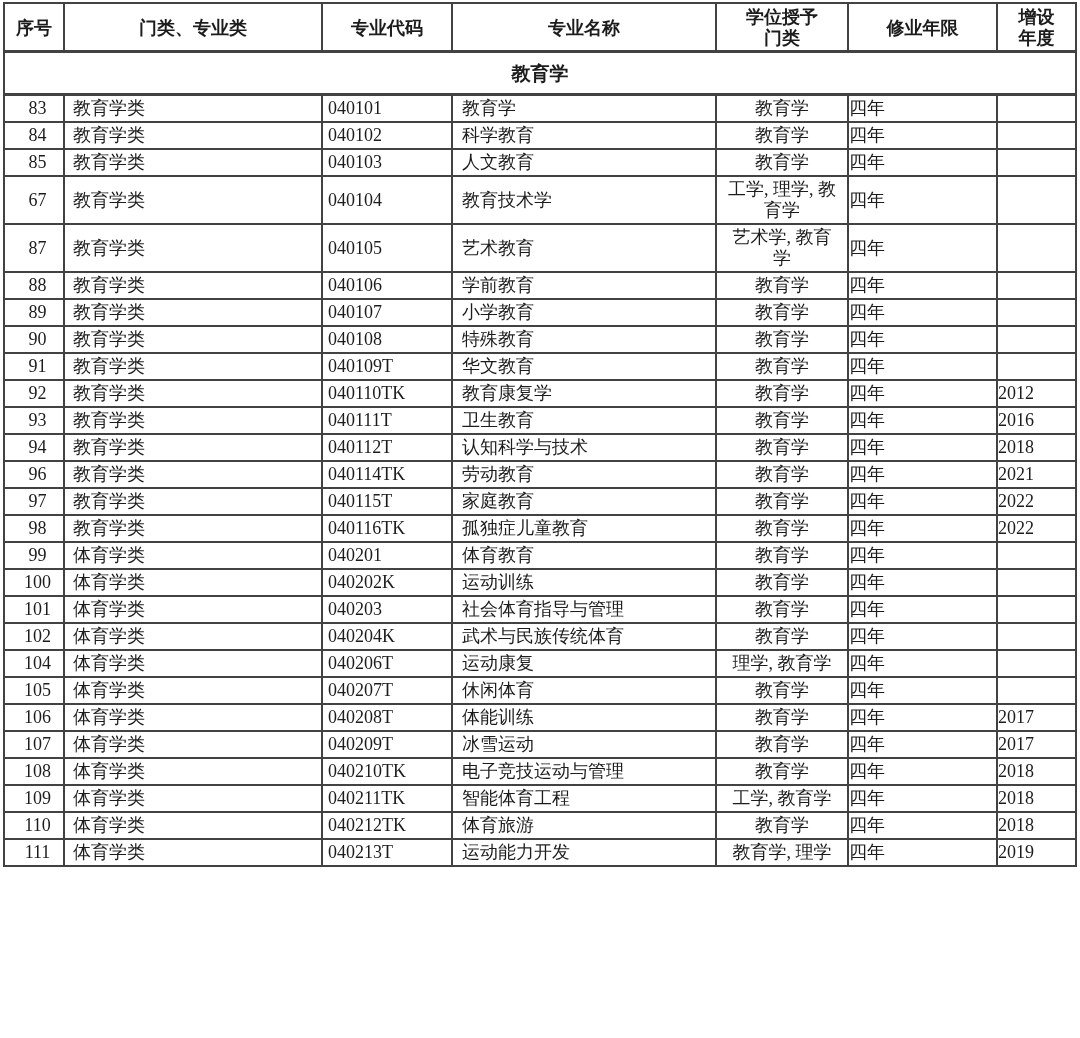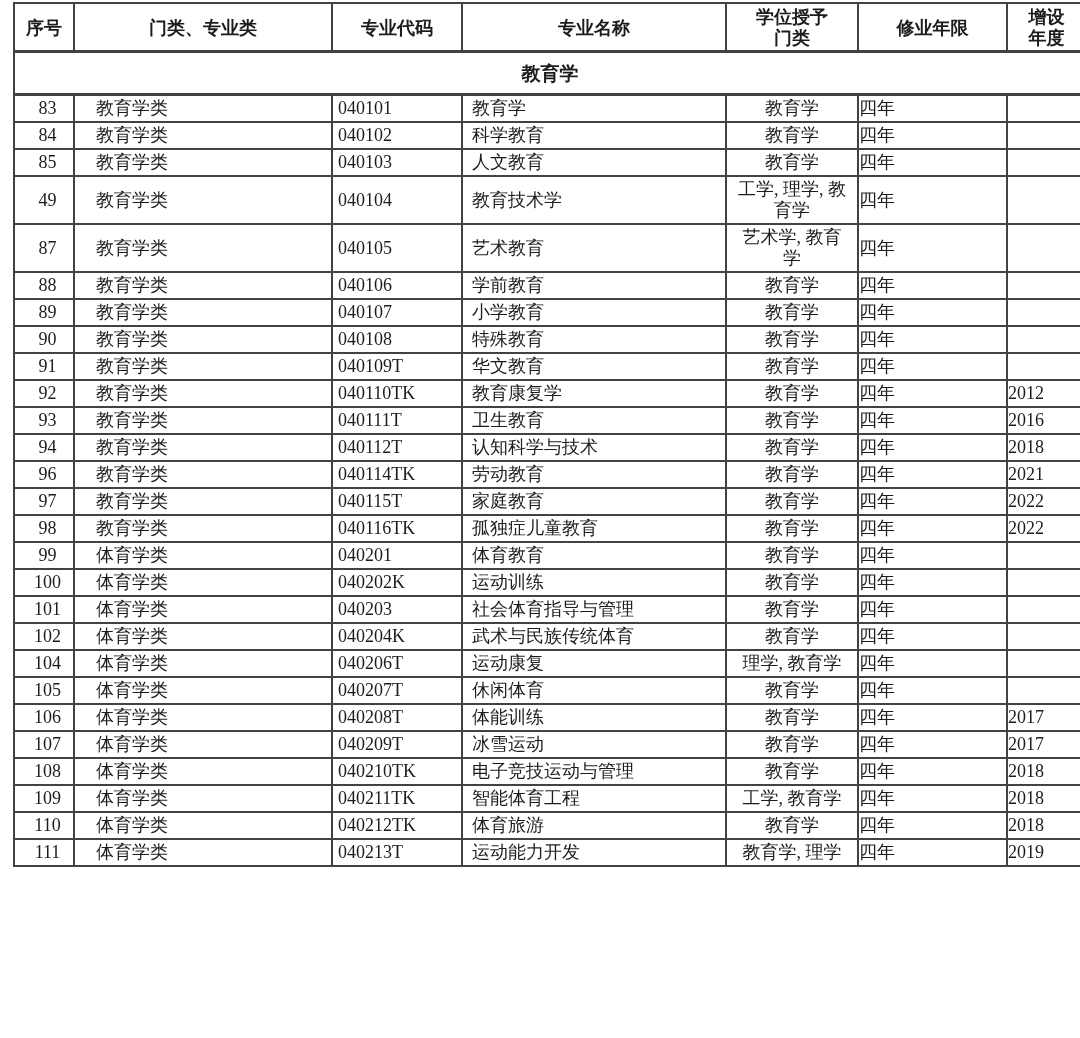--- a/index.html
+++ b/index.html
@@ -7,21 +7,20 @@
     padding: 0;
     background: #ffffff;
     width: 1080px;
     height: 1038px;
     overflow: hidden;
     font-family: "Liberation Serif", "DejaVu Serif", serif;
     color: #1c1c1c;
   }
   .table-wrap {
     padding: 2px 0 0 3px;
-    margin-left: 10px;
   }
   table {
     border-collapse: collapse;
     table-layout: fixed;
     width: 1074px;
   }
   th, td {
     border: 2px solid #424242;
     font-size: 18px;
     line-height: 21px;
@@ -43,21 +42,21 @@
     font-family: "DejaVu Sans", "Liberation Sans", sans-serif;
     font-weight: 700;
     font-size: 19px;
     height: 40px;
     text-align: center;
     border-bottom-width: 3px;
   }
   
   .data-row { height: 27px; }
   .cell-seq        { text-align: center; padding-left: 7px; }
-  .cell-category   { text-align: left; padding-left: 21px; }
+  .cell-category   { text-align: left; padding-left: 8px; }
   .cell-code       { text-align: left; padding-left: 5px; }
   .cell-name       { text-align: left; padding-left: 9px; }
   .cell-degree     { text-align: center; padding: 2px 8px; }
   .cell-years      { text-align: left; }
   .cell-year-added { }
 </style>
 </head>
 <body>
 
 <div class="table-wrap">
@@ -109,21 +108,21 @@
         <tr class="data-row">
     <td class="cell-seq">85</td>
     <td class="cell-category">教育学类</td>
     <td class="cell-code">040103</td>
     <td class="cell-name">人文教育</td>
     <td class="cell-degree">教育学</td>
     <td class="cell-years">四年</td>
     <td class="cell-year-added"></td>
   </tr>
         <tr class="data-row">
-    <td class="cell-seq">49</td>
+    <td class="cell-seq">67</td>
     <td class="cell-category">教育学类</td>
     <td class="cell-code">040104</td>
     <td class="cell-name">教育技术学</td>
     <td class="cell-degree">工学, 理学, 教育学</td>
     <td class="cell-years">四年</td>
     <td class="cell-year-added"></td>
   </tr>
         <tr class="data-row">
     <td class="cell-seq">87</td>
     <td class="cell-category">教育学类</td>

